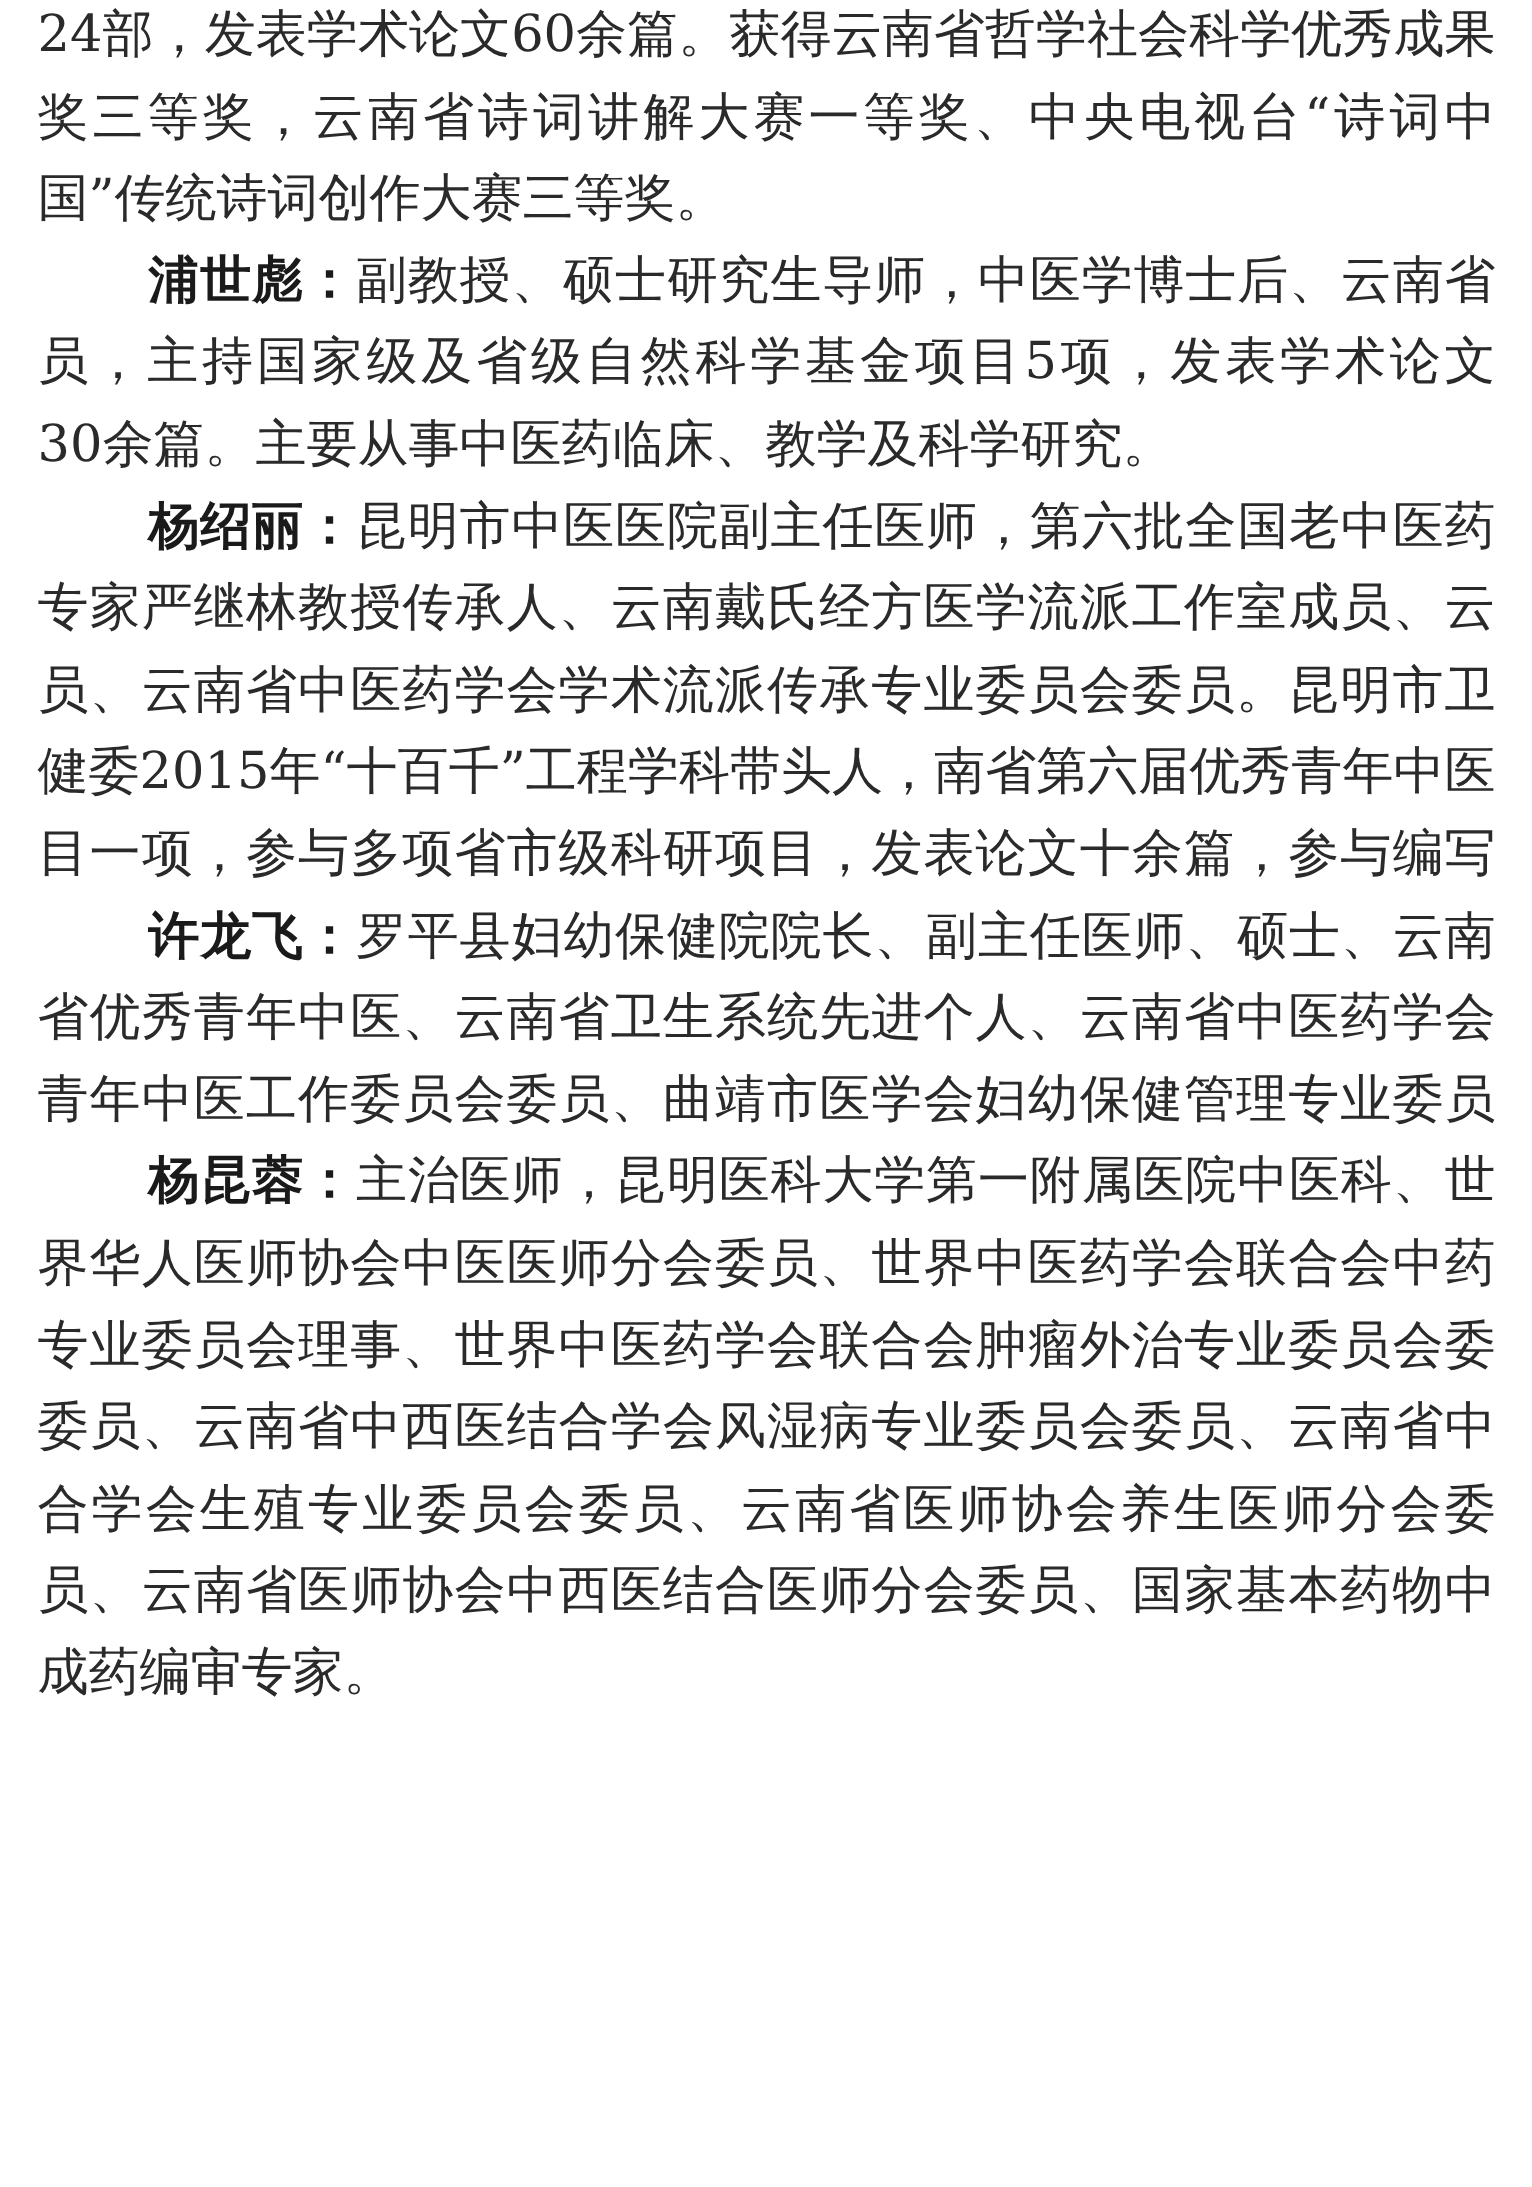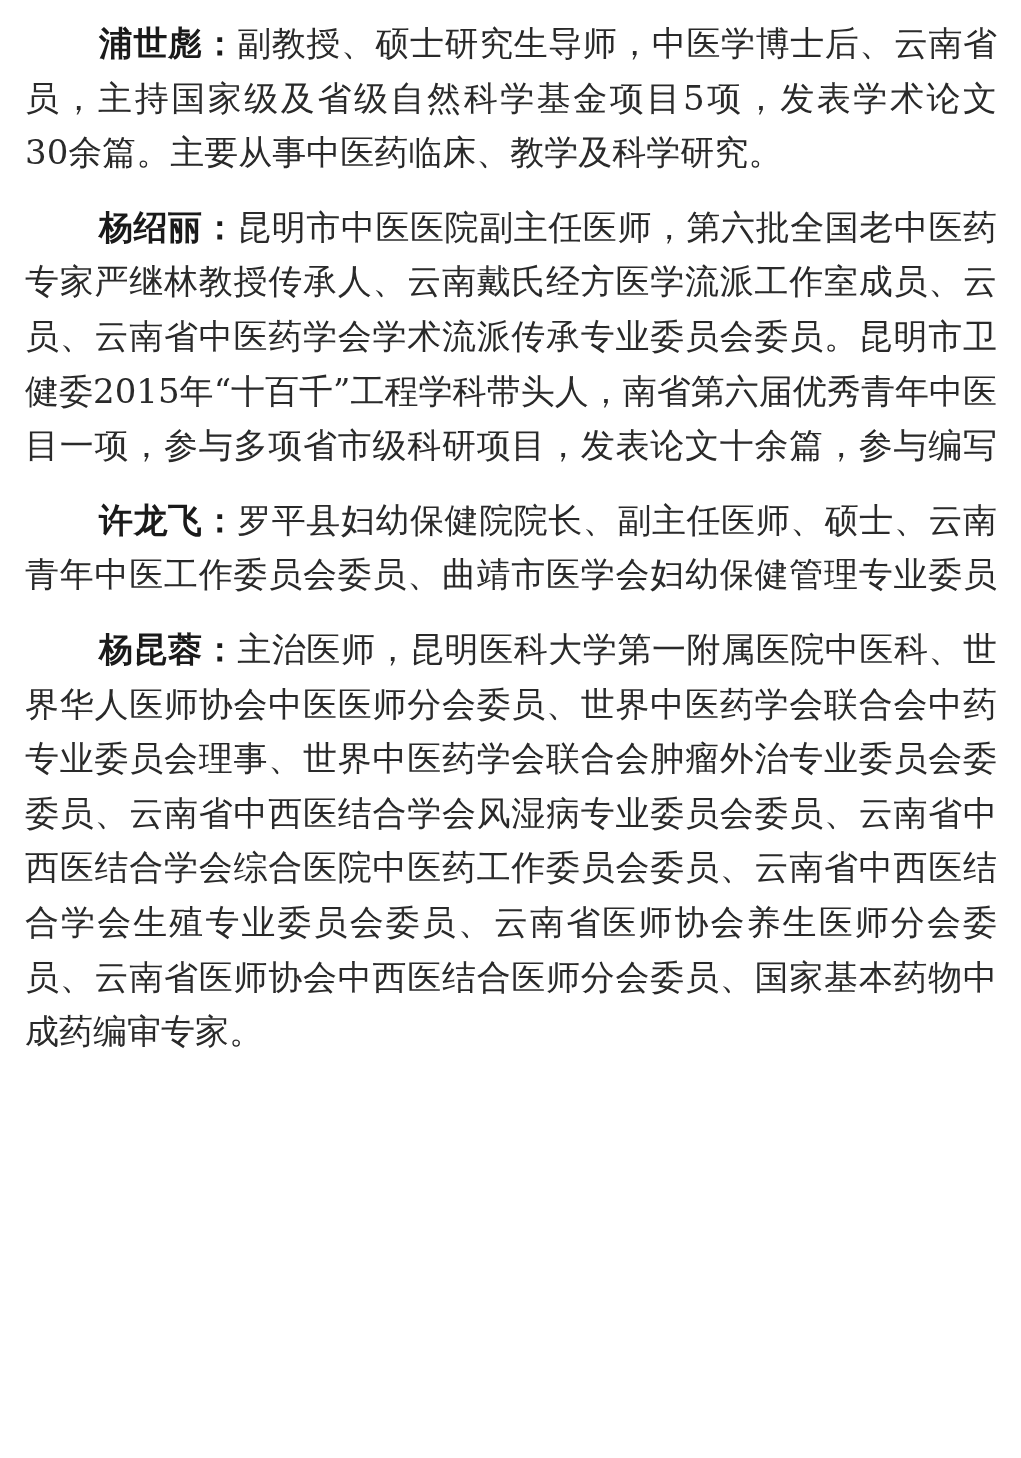--- a/index.html
+++ b/index.html
@@ -11,52 +11,57 @@
   }
   .line {
     height: 54.6px; line-height: 46px;
     font-size: 34px;
     white-space: nowrap;
     text-align: justify;
     text-align-last: justify;
     letter-spacing: 0;
   }
   .line.last { text-align-last: left; }
-  .line.indent { padding-left: 74px; margin-top: 20px; }
+  .line.indent { padding-left: 74px; }
   .name { font-weight: bold; color: #1a1a1a; }
 </style>
 </head>
 <body>
 
 <div class="page">
 
+  <div>
+    <div class="line">24部，发表学术论文60余篇。获得云南省哲学社会科学优秀成果</div>
+    <div class="line">奖三等奖，云南省诗词讲解大赛一等奖、中央电视台“诗词中</div>
+    <div class="line last">国”传统诗词创作大赛三等奖。</div>
+  </div>
 
   <div>
     <div class="line indent"><span class="name">浦世彪：</span><span>副教授、硕士研究生导师，中医学博士后、云南省</span></div>
     <div class="line">员，主持国家级及省级自然科学基金项目5项，发表学术论文</div>
     <div class="line last">30余篇。主要从事中医药临床、教学及科学研究。</div>
   </div>
 
   <div>
     <div class="line indent"><span class="name">杨绍丽：</span><span>昆明市中医医院副主任医师，第六批全国老中医药</span></div>
     <div class="line">专家严继林教授传承人、云南戴氏经方医学流派工作室成员、云</div>
     <div class="line">员、云南省中医药学会学术流派传承专业委员会委员。昆明市卫</div>
     <div class="line">健委2015年“十百千”工程学科带头人，南省第六届优秀青年中医</div>
     <div class="line">目一项，参与多项省市级科研项目，发表论文十余篇，参与编写</div>
   </div>
 
   <div>
     <div class="line indent"><span class="name">许龙飞：</span><span>罗平县妇幼保健院院长、副主任医师、硕士、云南</span></div>
+    <div class="line">省优秀青年中医、云南省卫生系统先进个人、云南省中医药学会</div>
     <div class="line">青年中医工作委员会委员、曲靖市医学会妇幼保健管理专业委员</div>
   </div>
 
   <div>
     <div class="line indent"><span class="name">杨昆蓉：</span><span>主治医师，昆明医科大学第一附属医院中医科、世</span></div>
     <div class="line">界华人医师协会中医医师分会委员、世界中医药学会联合会中药</div>
     <div class="line">专业委员会理事、世界中医药学会联合会肿瘤外治专业委员会委</div>
     <div class="line">委员、云南省中西医结合学会风湿病专业委员会委员、云南省中</div>
-    <div class="line">西医结合学会综合医院中医药工作委员会委员、云南省中西医结</div>
     <div class="line">合学会生殖专业委员会委员、云南省医师协会养生医师分会委</div>
     <div class="line">员、云南省医师协会中西医结合医师分会委员、国家基本药物中</div>
     <div class="line last">成药编审专家。</div>
   </div>
 
 </div>
 
 </body></html>

